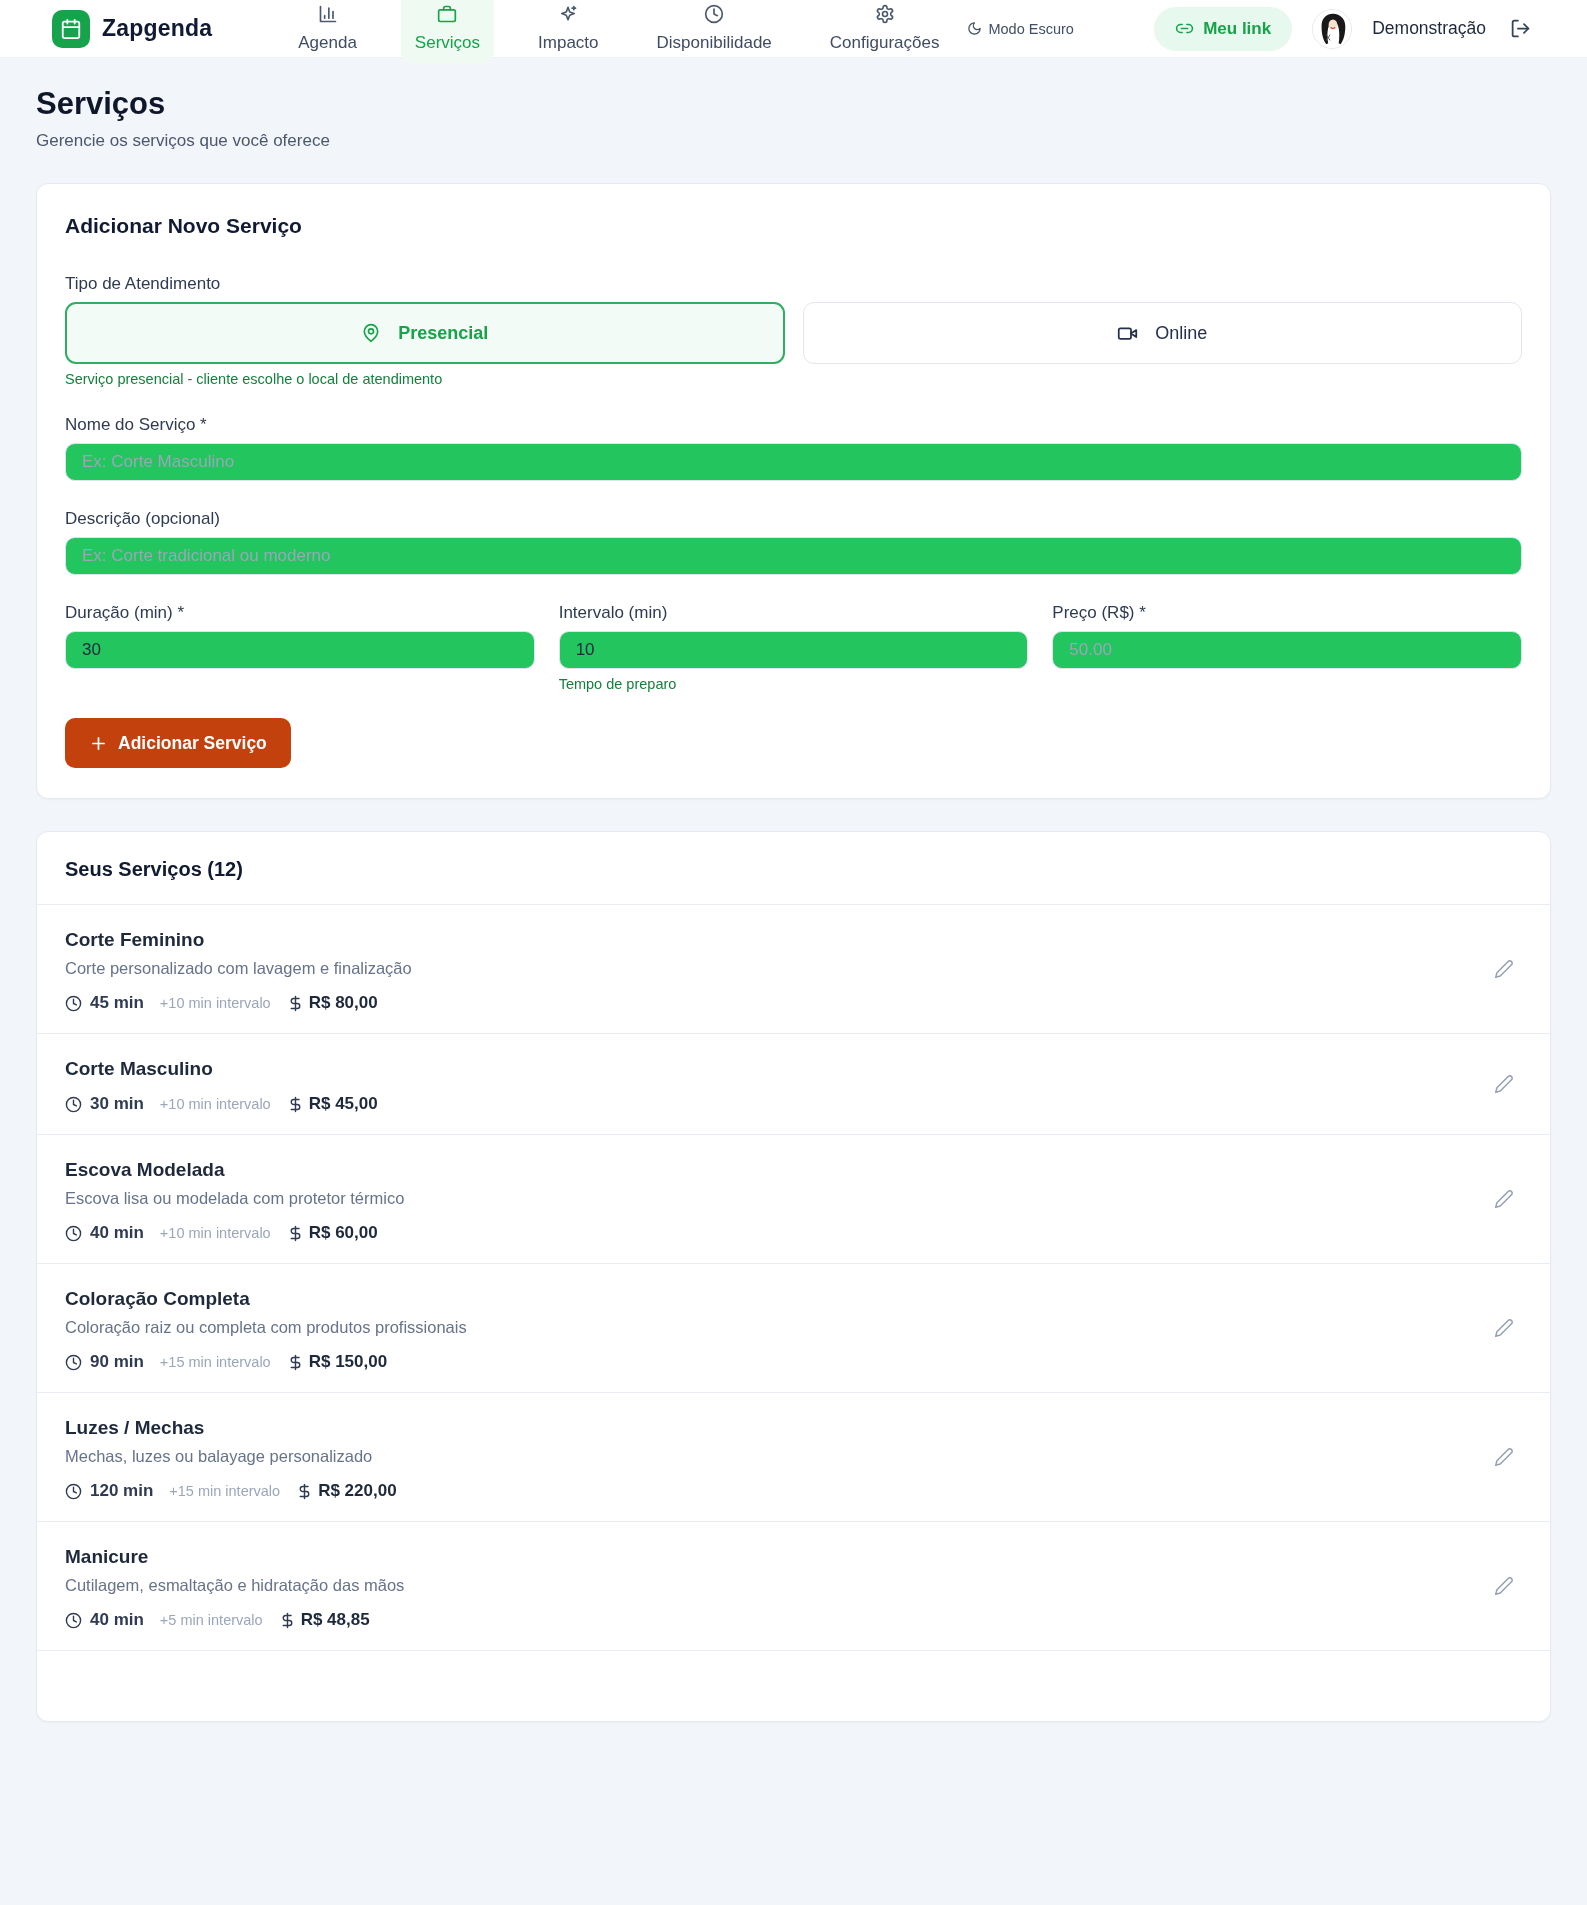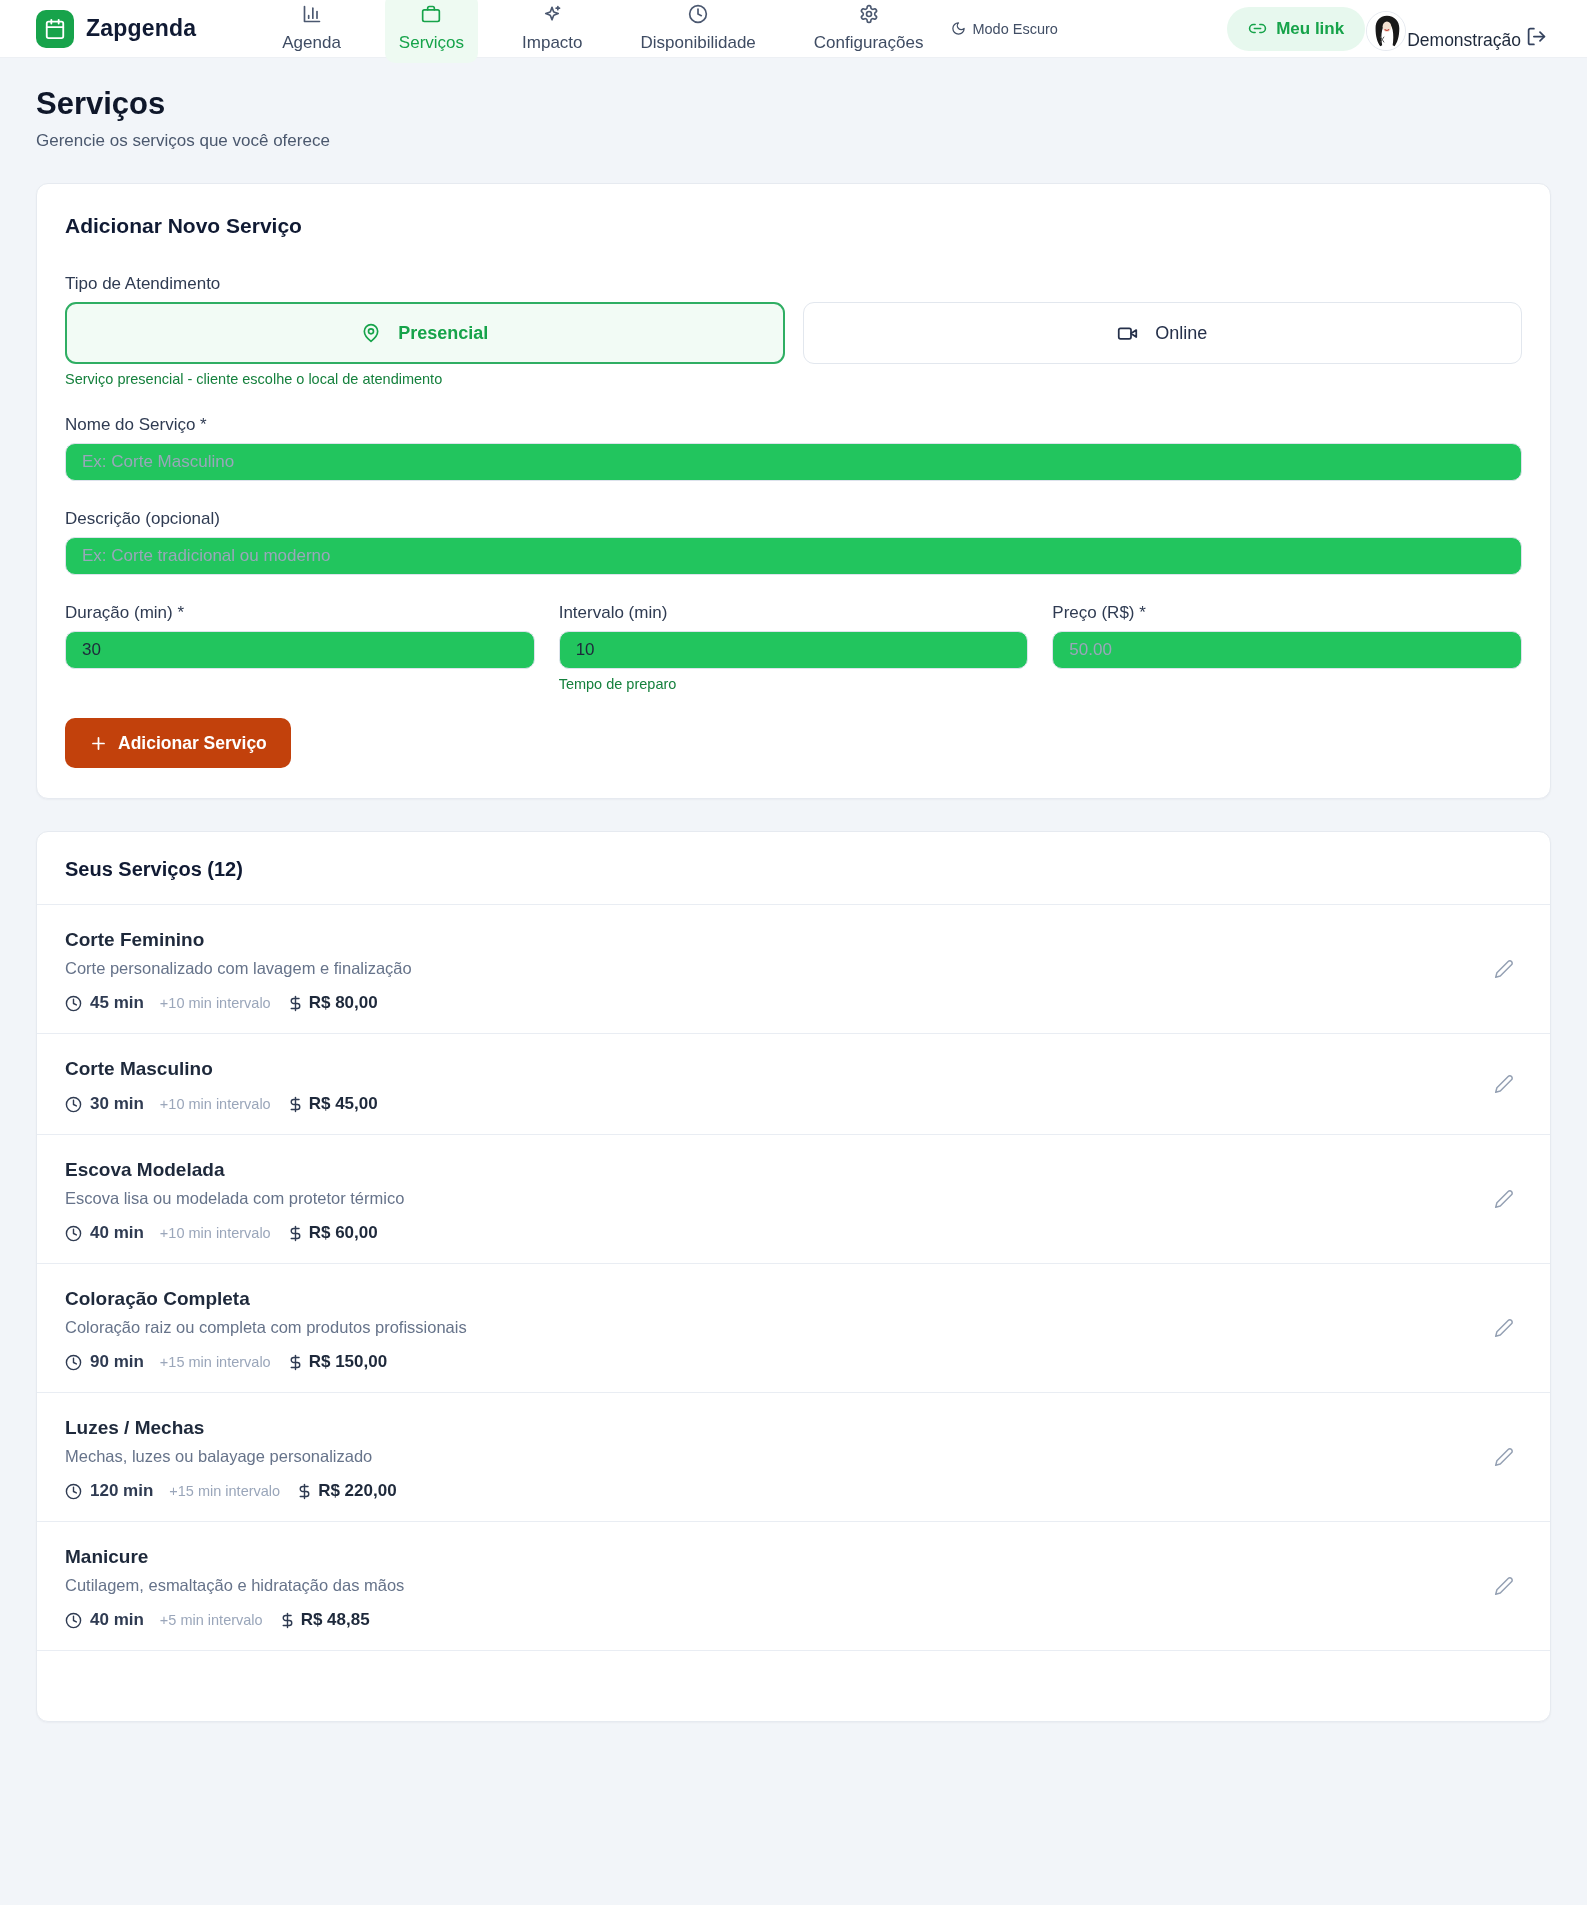--- a/index.html
+++ b/index.html
@@ -7,21 +7,21 @@
   body {
     font-family:"Liberation Sans", sans-serif;
     background:#f2f5f9;
     color:#0f172a;
   }
   svg { display:block; }
 
   
   .topbar {
     height:58px; background:#ffffff; border-bottom:1px solid #edf0f4;
-    display:flex; align-items:center; padding:0 36px;
+    display:flex; align-items:center; padding:0 52px;
   }
   .brand { display:flex; align-items:center; gap:12px; }
   .brand-logo {
     width:38px; height:38px; border-radius:10px; background:#17a34b;
     display:flex; align-items:center; justify-content:center; color:#fff;
   }
   .brand-name { font-size:23px; font-weight:700; color:#101a33; letter-spacing:.2px; }
 
   .mainnav { display:flex; align-items:center; gap:30px; margin-left:72px; }
   .nav-item {
@@ -32,21 +32,21 @@
   }
   .nav-item.active { background:#eefaf2; color:#16a34a; }
   .nav-item .ic { color:#4b5870; }
   .nav-item.active .ic { color:#16a34a; }
 
   .darkmode {
     display:flex; align-items:center; gap:6px; margin-left:14px; cursor:pointer;
     font-size:14.5px; color:#414e65; white-space:nowrap;
   }
 
-  .top-right { margin-left:auto; display:flex; align-items:flex-end; gap:1px; }
+  .top-right { margin-left:auto; display:flex; align-items:center; gap:20px; }
   .mylink-btn {
     display:flex; align-items:center; gap:9px; background:#e7f8ee; color:#16a34a;
     font-size:17px; font-weight:600; border:none; border-radius:999px;
     padding:12px 21px; cursor:pointer; font-family:inherit; white-space:nowrap;
   }
   .avatar {
     width:40px; height:40px; border-radius:50%; overflow:hidden; cursor:pointer;
     border:1px solid #e6eaf0; background:#fff; flex:0 0 auto;
   }
   .user-name { font-size:17.5px; font-weight:500; color:#1e293b; white-space:nowrap; }

